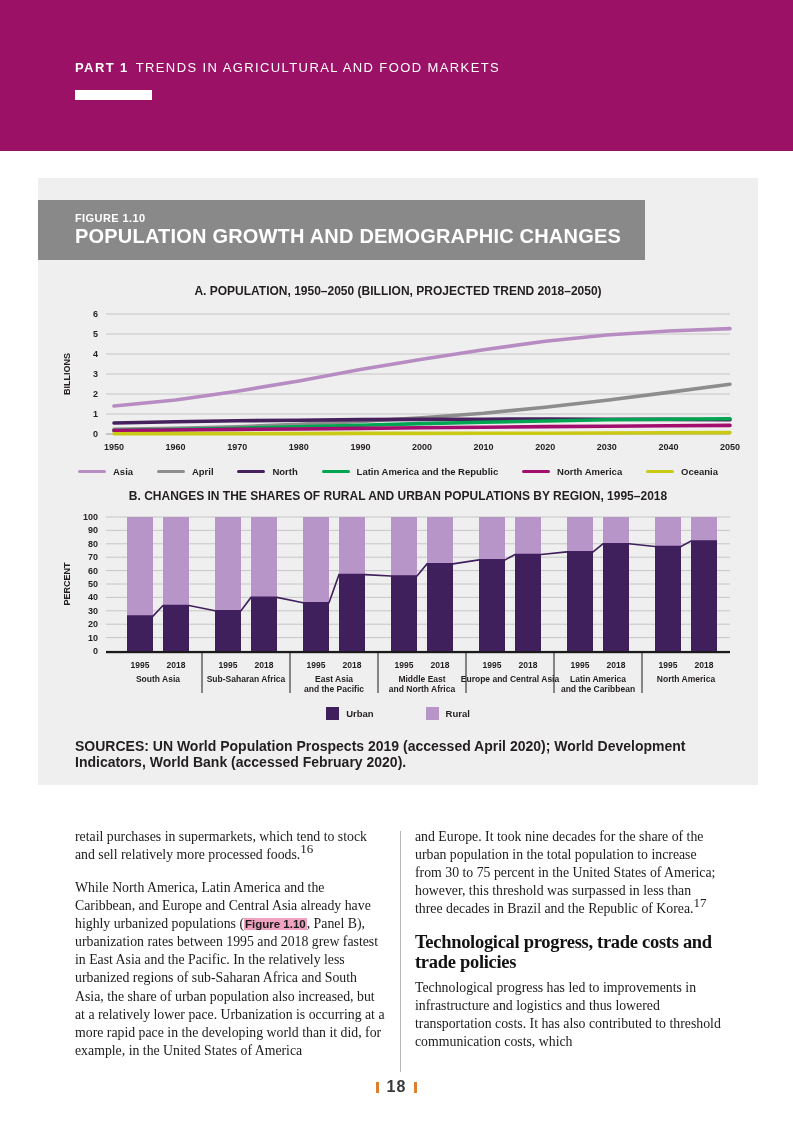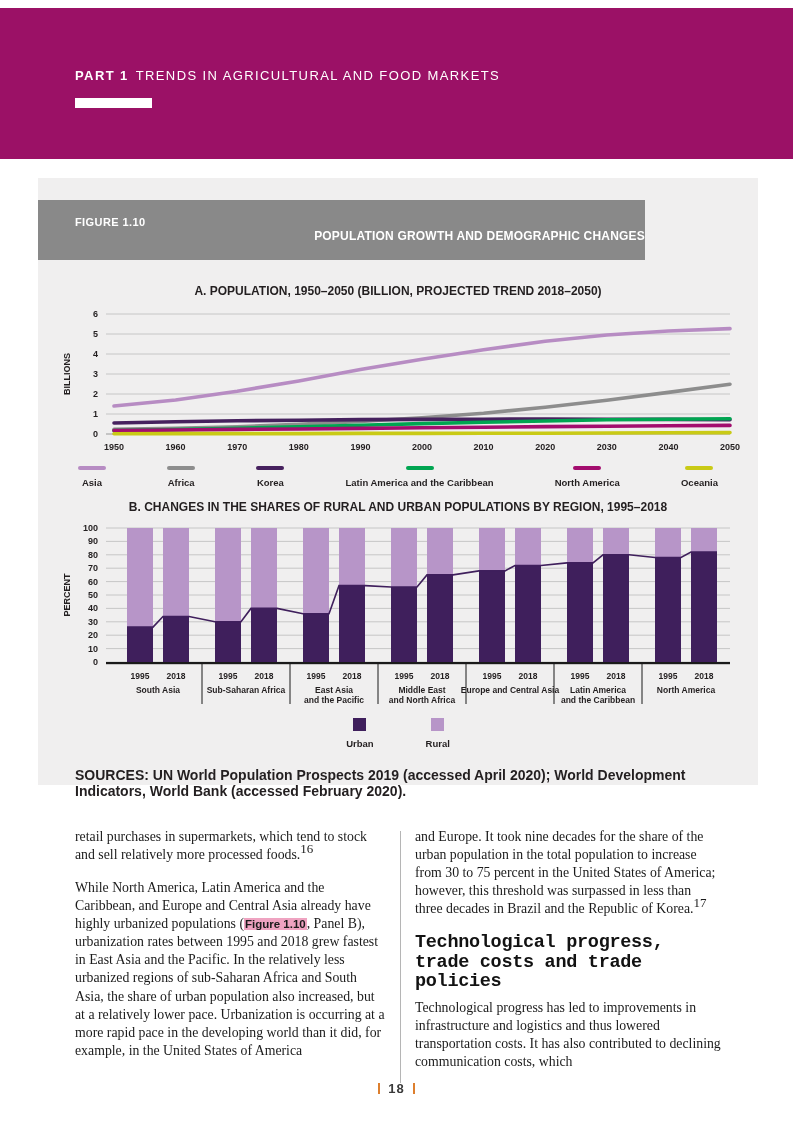--- a/index.html
+++ b/index.html
@@ -1,65 +1,65 @@
 <!DOCTYPE html>
 <html><head>
 <meta charset="utf-8">
 <style>
   html,body{margin:0;padding:0;background:#ffffff;}
   .page{position:relative;width:793px;height:1122px;background:#fff;overflow:hidden;
         font-family:"Liberation Sans",sans-serif;}
 
   
-  .band{position:absolute;top:8px;left:0;width:793px;height:151px;background:#9b1166;}
+  .band{position:absolute;top:0;left:0;width:793px;height:151px;background:#9b1166;}
   .part-line{position:absolute;left:75px;top:60px;color:#fff;font-size:13px;letter-spacing:1.4px;white-space:nowrap;}
   .part-line .part-label{font-weight:bold;margin-right:7px;}
   .white-tab{position:absolute;left:75px;top:90px;width:77px;height:10px;background:#fff;}
 
   
   .panel{position:absolute;left:38px;top:178px;width:720px;height:607px;background:#f0efef;}
   .figbar{margin-top:22px;width:607px;height:60px;background:#898989;color:#fff;
           display:flex;flex-direction:column;justify-content:center;padding-left:37px;box-sizing:border-box;}
   .figbar .l1{font-size:11px;font-weight:bold;letter-spacing:.4px;line-height:1.25;}
-  .figbar .l2{font-size:12px;font-weight:bold;letter-spacing:.2px;line-height:1.15;text-align:right;}
+  .figbar .l2{font-size:20px;font-weight:bold;letter-spacing:.2px;line-height:1.15;}
   .ctitle{text-align:center;font-weight:bold;font-size:12px;color:#231f20;letter-spacing:0;}
   .ctitle.a{margin-top:24px;}
   .ctitle.b{margin-top:12px;}
   svg.chart{display:block;margin:8px auto 0;overflow:visible;}
   svg text{font-family:"Liberation Sans",sans-serif;fill:#231f20;}
   svg .tick{font-size:9px;font-weight:bold;}
   svg .tick2{font-size:8.5px;font-weight:bold;}
   svg .axlab{font-size:9px;font-weight:bold;}
 
   .legend{display:flex;justify-content:center;align-items:center;}
   .legend.a{width:640px;margin:10px auto 0;justify-content:space-between;}
   .legend.b{gap:52px;margin-top:10px;}
-  .lg-item{display:inline-flex;align-items:center;gap:7px;flex-direction:column;}
+  .lg-item{display:inline-flex;align-items:center;gap:7px;}
   .lg-label{font-size:9.5px;font-weight:bold;color:#231f20;}
   .sw-line{display:inline-block;width:28px;height:3.5px;border-radius:2px;}
   .sw-box{display:inline-block;width:13px;height:13px;}
 
   .sources{margin:18px 0 0 37px;font-size:14px;font-weight:bold;color:#231f20;letter-spacing:0;}
 
   
   .body-cols{position:absolute;left:75px;top:828px;width:646px;display:flex;}
   .colL{width:312px;}
   .col-divider{width:1px;background:#b5b5b5;margin:3px 14px 3px 13px;}
   .colR{flex:1;}
   .body-cols p{margin:0 0 15px;font-family:"Liberation Serif",serif;font-size:13.8px;
                line-height:1.31;color:#1b1b1b;}
   .sup{vertical-align:super;font-size:13px;font-weight:normal;line-height:0;}
   .figref{background:#efa3c1;font-family:"Liberation Sans",sans-serif;font-weight:bold;
           font-size:11.5px;padding:0 1px;}
-  .section-heading{font-family:Liberation Mono, monospace;font-weight:bold;font-size:18.5px;
+  .section-heading{font-family:Liberation Serif, serif;font-weight:bold;font-size:18.5px;
           line-height:1.05;letter-spacing:-.3px;margin:2px 0 7px;color:#121212;}
 
   
   .footer{position:absolute;left:0;bottom:26px;width:793px;display:flex;justify-content:center;
-          align-items:center;gap:8px;font-size:13px;font-weight:bold;color:#3a3a3a;letter-spacing:1px;}
+          align-items:center;gap:8px;font-size:16px;font-weight:bold;color:#3a3a3a;letter-spacing:1px;}
   .fbar{width:2.5px;height:11px;background:#dd7f2e;}
 </style>
 </head>
 <body>
 
 <div class="page">
 
   <div class="band">
     <div class="part-line">
       <span class="part-label">PART 1</span><span>TRENDS IN AGRICULTURAL AND FOOD MARKETS</span>
@@ -108,29 +108,29 @@
         <polyline points="56,127.8 117.6,127.6 179.2,127.6 240.8,127.6 302.4,127.4 364,127.4 425.6,127.2 487.2,127.2 548.8,127 610.4,126.8 672,126.6" fill="none" stroke="#c9ca16" stroke-width="3.6" stroke-linecap="round" stroke-linejoin="round"></polyline>
         <polyline points="56,100 117.6,94 179.2,85.19999999999999 240.8,75 302.4,63.599999999999994 364,53.19999999999999 425.6,43.8 487.2,35.2 548.8,29 610.4,25 672,22.60000000000001" fill="none" stroke="#b78cc3" stroke-width="3.6" stroke-linecap="round" stroke-linejoin="round"></polyline>
       </svg>
     <div class="legend a" id="legendA">
         <span class="lg-item">
           <span class="sw-line" style="background: rgb(183, 140, 195);"></span>
           <span class="lg-label">Asia</span>
         </span>
         <span class="lg-item">
           <span class="sw-line" style="background: rgb(141, 141, 141);"></span>
-          <span class="lg-label">Africa</span>
+          <span class="lg-label">April</span>
         </span>
         <span class="lg-item">
           <span class="sw-line" style="background: rgb(70, 33, 94);"></span>
-          <span class="lg-label">Korea</span>
+          <span class="lg-label">North</span>
         </span>
         <span class="lg-item">
           <span class="sw-line" style="background: rgb(0, 165, 81);"></span>
-          <span class="lg-label">Latin America and the Caribbean</span>
+          <span class="lg-label">Latin America and the Republic</span>
         </span>
         <span class="lg-item">
           <span class="sw-line" style="background: rgb(163, 13, 110);"></span>
           <span class="lg-label">North America</span>
         </span>
         <span class="lg-item">
           <span class="sw-line" style="background: rgb(201, 202, 22);"></span>
           <span class="lg-label">Oceania</span>
         </span>
       </div>
@@ -237,21 +237,21 @@
 
   <div class="body-cols">
     <div class="colL">
       <p><span>retail purchases in supermarkets, which tend to stock and sell relatively more processed foods.</span><span class="sup">16</span></p>
       <p><span>While North America, Latin America and the Caribbean, and Europe and Central Asia already have highly urbanized populations (</span><span class="figref">Figure 1.10</span><span>, Panel B), urbanization rates between 1995 and 2018 grew fastest in East Asia and the Pacific. In the relatively less urbanized regions of sub-Saharan Africa and South Asia, the share of urban population also increased, but at a relatively lower pace. Urbanization is occurring at a more rapid pace in the developing world than it did, for example, in the United States of America</span></p>
     </div>
     <div class="col-divider"></div>
     <div class="colR">
       <p><span>and Europe. It took nine decades for the share of the urban population in the total population to increase from 30 to 75 percent in the United States of America; however, this threshold was surpassed in less than three decades in Brazil and the Republic of Korea.</span><span class="sup">17</span></p>
       <h2 class="section-heading">Technological progress, trade costs and trade policies</h2>
-      <p><span>Technological progress has led to improvements in infrastructure and logistics and thus lowered transportation costs. It has also contributed to declining communication costs, which</span></p>
+      <p><span>Technological progress has led to improvements in infrastructure and logistics and thus lowered transportation costs. It has also contributed to threshold communication costs, which</span></p>
     </div>
   </div>
 
   <div class="footer">
     <span class="fbar"></span>
     <span>18</span>
     <span class="fbar"></span>
   </div>
 
 </div>

